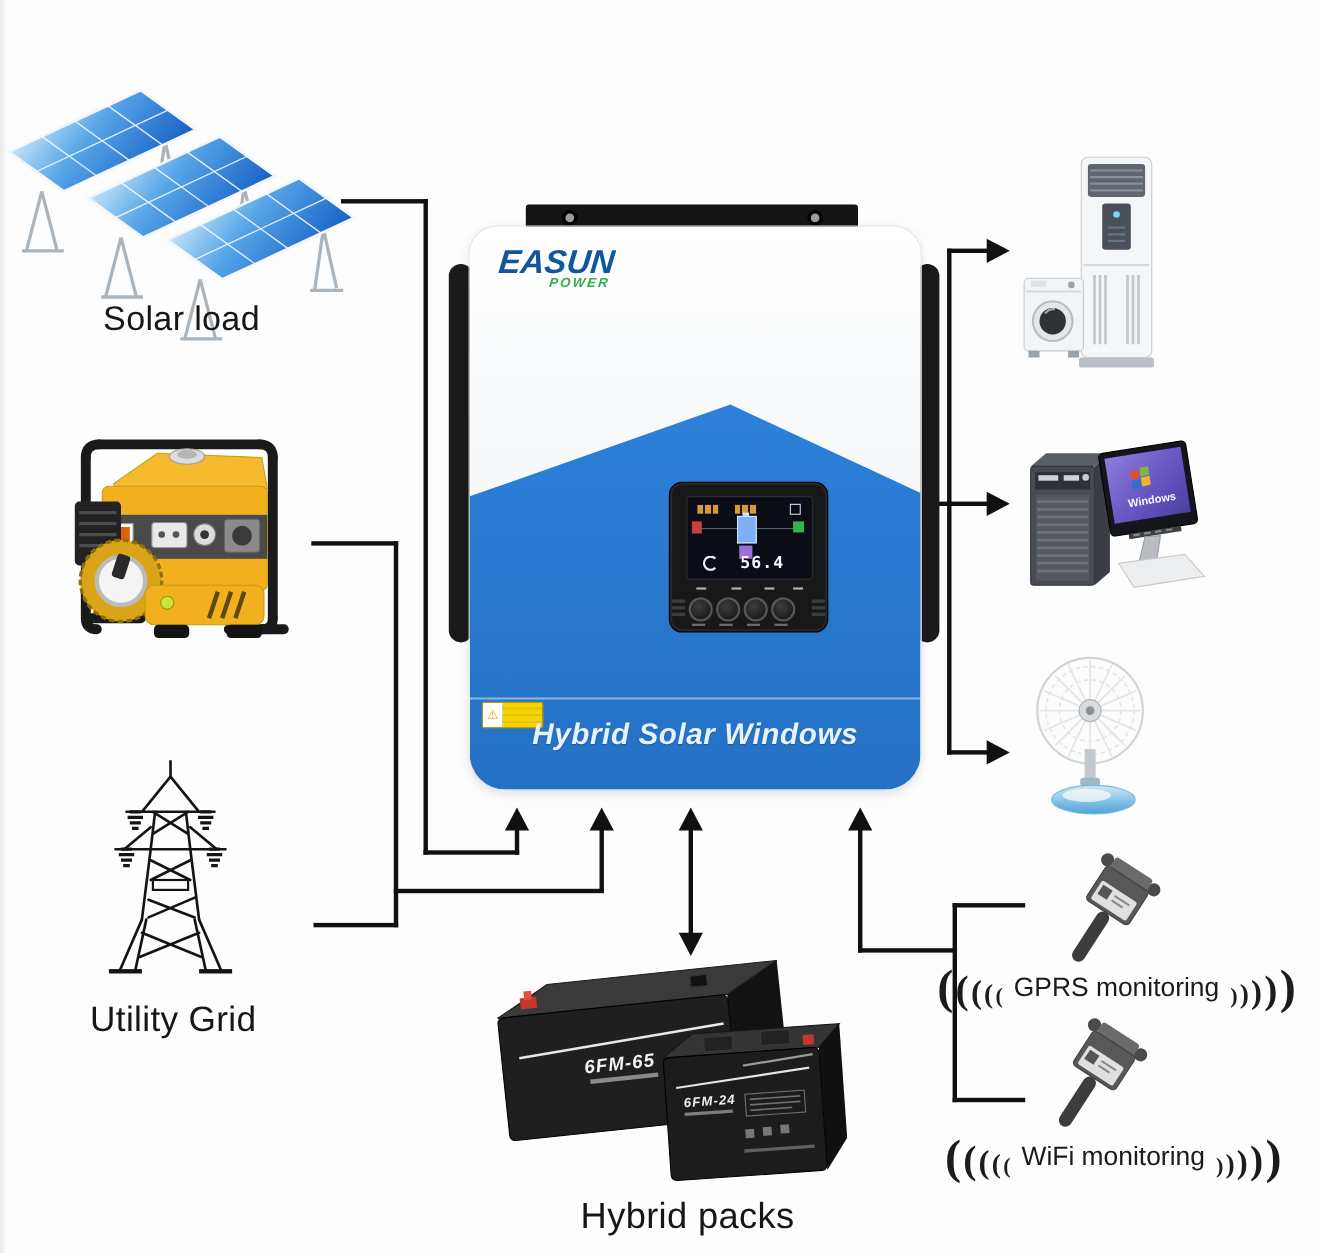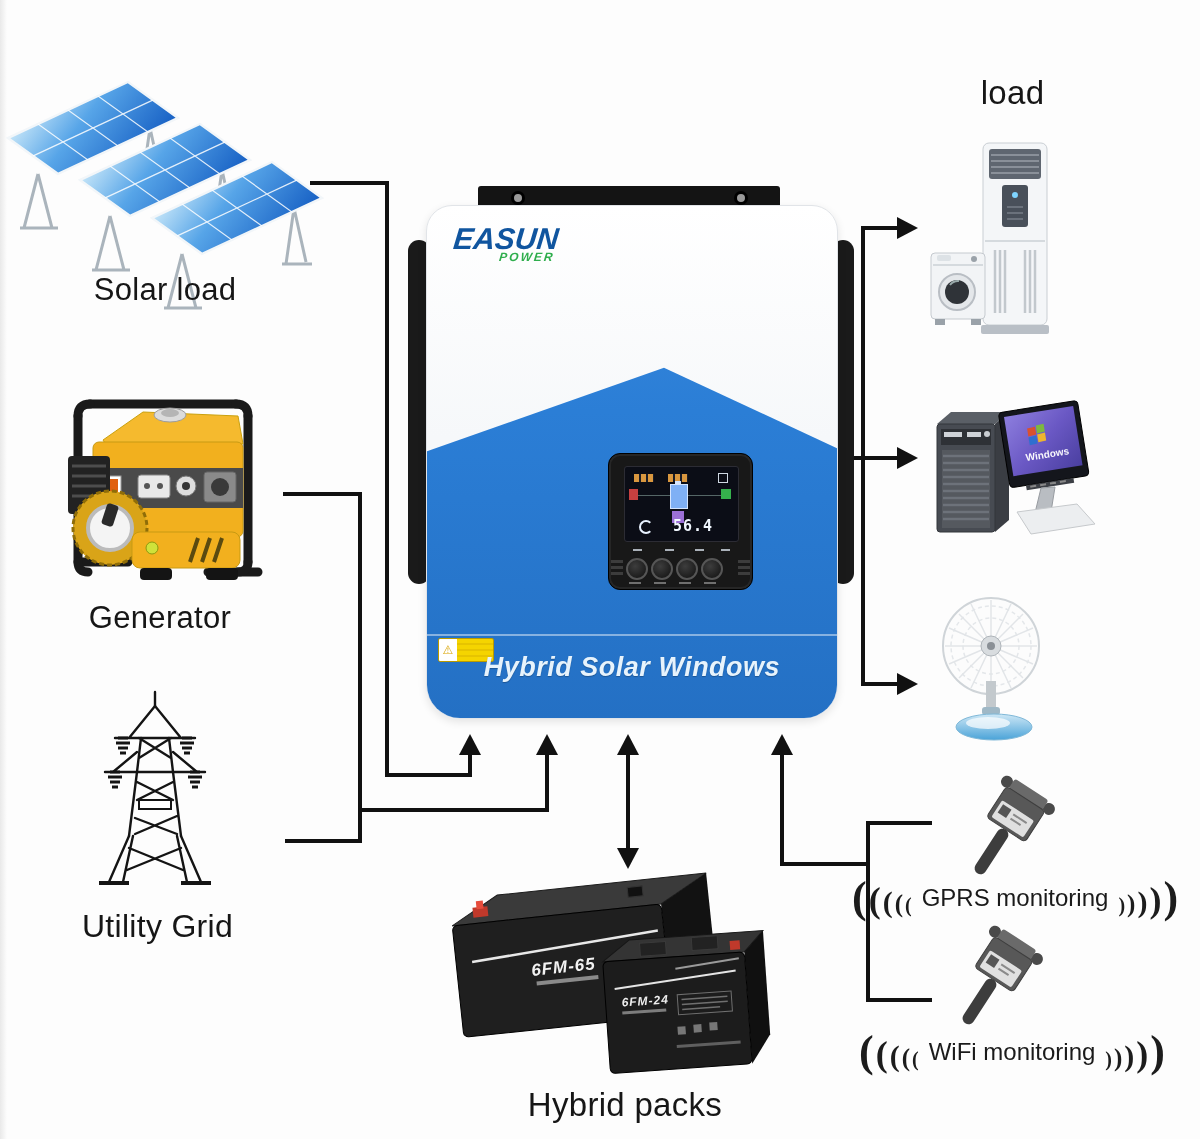--- a/index.html
+++ b/index.html
@@ -26,21 +26,21 @@
             background:linear-gradient(180deg,#ffffff 0%,#f6f8fa 45%);
             border:1px solid #e1e4e8;border-radius:26px 26px 34px 34px;overflow:hidden;
             box-shadow:0 3px 8px rgba(0,0,0,.10);}
   #inv-blue{position:absolute;inset:0;background:linear-gradient(180deg,#3a8ade 0%,var(--blue,#2b7ed6) 40%,#2470c4 100%);
             clip-path:polygon(0 47.9%, 57.8% 31.6%, 100% 47.3%, 100% 100%, 0 100%);}
   #inv-seam{position:absolute;left:0;top:428px;width:100%;height:2px;background:rgba(255,255,255,.45);}
   #logo{position:absolute;left:26px;top:18px;line-height:1;transform:skewX(-6deg);}
   #logo .big{font-size:30px;font-weight:800;font-style:italic;color:var(--brandblue,#10559f);letter-spacing:0;}
   #logo .power{display:block;text-align:right;font-size:12px;font-weight:800;font-style:italic;
                color:var(--brandgreen,#2fae4d);letter-spacing:2px;margin-top:-3px;margin-right:2px;}
-  #panel{position:absolute;left:181px;top:247px;width:143px;height:135px;background:#181818;
+  #panel{position:absolute;left:181px;top:232px;width:143px;height:135px;background:#181818;
          border-radius:12px;border:1px solid #000;box-shadow:inset 0 0 0 2px #262626;}
   #lcd{position:absolute;left:15px;top:12px;width:113px;height:74px;background:#0b0d16;
        border:1px solid #2c2c34;border-radius:3px;}
   .seg{position:absolute;height:8px;background:repeating-linear-gradient(90deg,#d9973f 0 5px,#1a1c26 5px 7px);}
   .lcd-ico{position:absolute;}
   #lcd-val{position:absolute;left:36px;top:50px;width:64px;text-align:center;
            font-family:"DejaVu Sans Mono",monospace;font-weight:bold;font-size:15px;color:#f2f8ff;letter-spacing:1px;}
   .tick{position:absolute;width:9px;height:2px;background:#cfd8e2;opacity:.8;}
   .btn{position:absolute;width:18px;height:18px;border-radius:50%;border:2px solid #565656;
        background:radial-gradient(circle at 40% 35%,#3d3d3d,#101010);}
@@ -130,21 +130,20 @@
     <path d="M24,84 H58 M24,94 H58 M24,104 H58 M24,114 H58" stroke="#4d4d4d" stroke-width="3"></path>
     <circle cx="62" cy="146" r="37" fill="#d9a418" stroke="#8f6d08" stroke-width="3" stroke-dasharray="5 3"></circle>
     <circle cx="62" cy="146" r="22" fill="#f4f4f4" stroke="#bbb" stroke-width="4"></circle>
     <rect x="56" y="122" width="12" height="22" rx="3" fill="#2a2a2a" transform="rotate(18 62 133)"></rect>
     <rect x="84" y="150" width="108" height="36" rx="8" fill="#f2b01e" stroke="#c79a12"></rect>
     <path d="M150,156 L142,180 M162,156 L154,180 M174,156 L166,180" stroke="#5a4a10" stroke-width="4"></path>
     <circle cx="104" cy="166" r="6" fill="#cfe23a" stroke="#8a9a10"></circle>
     <rect x="92" y="186" width="32" height="12" rx="4" fill="#141414"></rect>
     <rect x="158" y="186" width="32" height="12" rx="4" fill="#141414"></rect>
   </svg>
-  <div class="lbl" style="left:55px;top:600px;width:210px;font-size:31px;">Generator</div>
 
   <svg style="left:85px;top:686px" width="140" height="205" viewBox="0 0 140 205">
     <g fill="none" stroke="#141414" stroke-width="2.4" stroke-linecap="round">
       <path d="M70,6 V20"></path>
       <path d="M70,20 L44,52 M70,20 L96,52 M30,52 H110"></path>
       <path d="M56,52 L52,86 M84,52 L88,86 M54,52 L86,72 M86,52 L54,72"></path>
       <path d="M52,66 L28,86 M88,66 L112,86 M20,86 H120"></path>
       <path d="M52,86 L44,150 M88,86 L96,150 M52,96 L88,114 M88,96 L52,114 M50,132 L92,148 M92,130 L50,148"></path>
       <path d="M44,150 L24,196 M96,150 L116,196 M48,150 L38,196 M92,150 L102,196 M44,162 L98,184 M96,162 L42,184"></path>
     </g>
@@ -208,21 +207,20 @@
       <div class="grip" style="left:129px;top:118px;"></div>
     </div>
 
     <div id="caution">
       <div class="tri">⚠</div>
       <div class="txt"></div>
     </div>
     <div id="product">Hybrid Solar Windows</div>
   </div>
 
-  <div class="lbl" style="left:940px;top:74px;width:145px;font-size:33px;">load</div>
   <svg style="left:925px;top:135px" width="130" height="205" viewBox="0 0 130 205">
     <g>
       <rect x="58" y="8" width="64" height="182" rx="6" fill="#f4f6f8" stroke="#c9ced3"></rect>
       <rect x="64" y="14" width="52" height="30" rx="3" fill="#5f6670"></rect>
       <path d="M66,20 H114 M66,26 H114 M66,32 H114 M66,38 H114" stroke="#8a9099" stroke-width="2"></path>
       <rect x="77" y="50" width="26" height="42" rx="3" fill="#49505a"></rect>
       <circle cx="90" cy="60" r="3" fill="#7fd4ff"></circle>
       <path d="M82,72 H98 M82,78 H98 M82,84 H98" stroke="#6b727c" stroke-width="2"></path>
       <path d="M60,106 H120" stroke="#d5dade" stroke-width="2"></path>
       <path d="M70,115 V178 M75,115 V178 M80,115 V178" stroke="#c2c8cd" stroke-width="2.5"></path>

